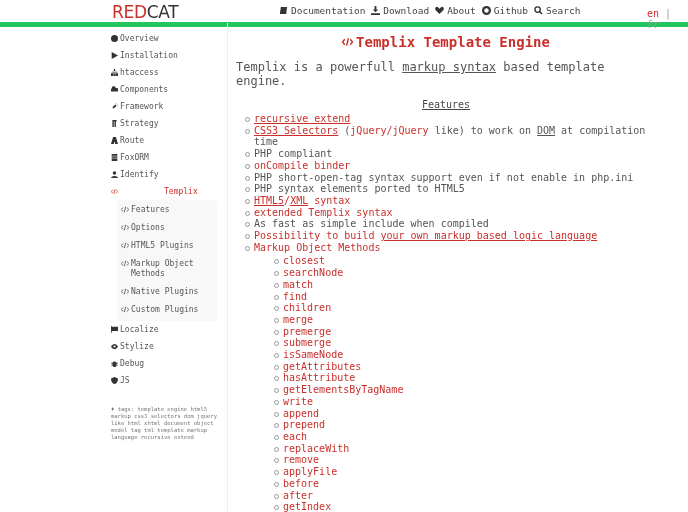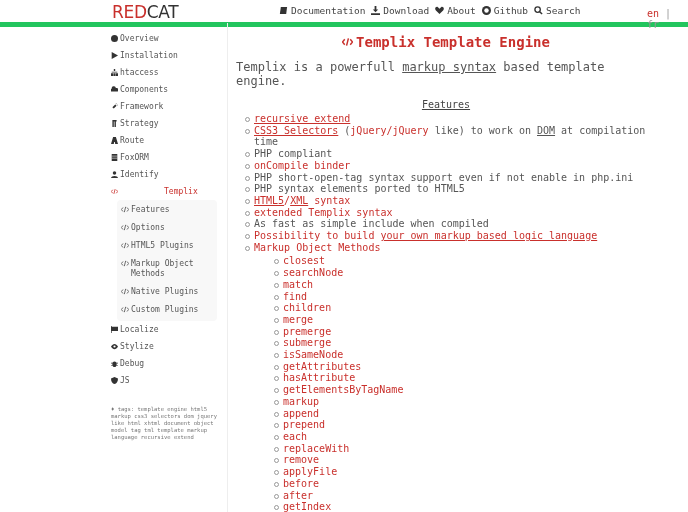--- a/index.html
+++ b/index.html
@@ -260,21 +260,21 @@
         <li>match</li>
         <li>find</li>
         <li>children</li>
         <li>merge</li>
         <li>premerge</li>
         <li>submerge</li>
         <li>isSameNode</li>
         <li>getAttributes</li>
         <li>hasAttribute</li>
         <li>getElementsByTagName</li>
-        <li>markup</li>
+        <li>write</li>
         <li>append</li>
         <li>prepend</li>
         <li>each</li>
         <li>replaceWith</li>
         <li>remove</li>
         <li>applyFile</li>
         <li>before</li>
         <li>after</li>
         <li>getIndex</li>
       </ul>

